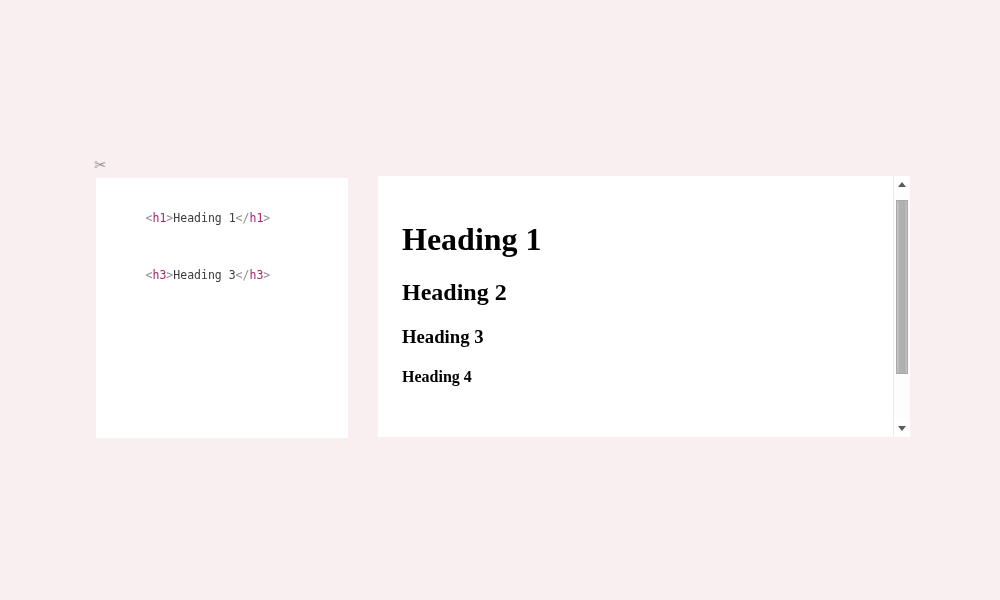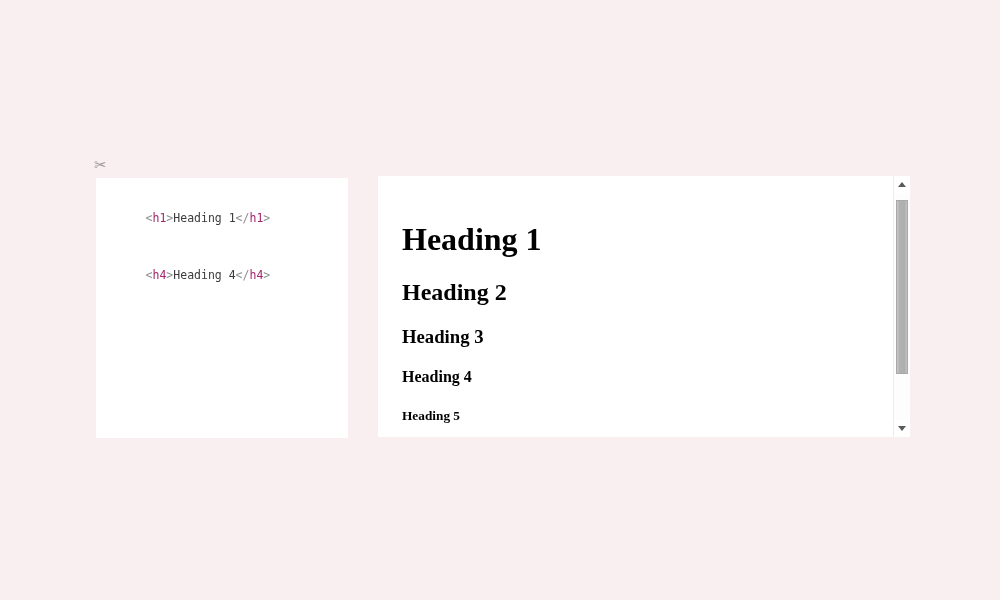--- a/index.html
+++ b/index.html
@@ -156,36 +156,35 @@
 
 <div id="stage">
 
   <div class="cut-marker">✂</div>
 
   <div class="code-panel">
     <div class="code-line">
       <span class="tok-punct">&lt;</span><span class="tok-tag">h1</span><span class="tok-punct">&gt;</span><span class="tok-text">Heading 1</span><span class="tok-punct">&lt;/</span><span class="tok-tag">h1</span><span class="tok-punct">&gt;</span>
     </div>
     <div class="code-line">
-      <span class="tok-punct">&lt;</span><span class="tok-tag">h4</span><span class="tok-punct">&gt;</span><span class="tok-text">Heading 4</span><span class="tok-punct">&lt;/</span><span class="tok-tag">h4</span><span class="tok-punct">&gt;</span>
+      <span class="tok-punct">&lt;</span><span class="tok-tag">h3</span><span class="tok-punct">&gt;</span><span class="tok-text">Heading 3</span><span class="tok-punct">&lt;/</span><span class="tok-tag">h3</span><span class="tok-punct">&gt;</span>
     </div>
     <div class="code-line">
       
     </div>
 
   </div>
 
   <div class="preview-panel">
 
     <div class="preview-body">
       <h1>Heading 1</h1>
       <h2>Heading 2</h2>
       <h3>Heading 3</h3>
       <h4>Heading 4</h4>
-      <h5>Heading 5</h5>
 
     </div>
 
     <div class="scrollbar">
       <div class="sb-btn up">
         <span class="sb-arrow up"></span>
       </div>
       <div class="sb-track">
         <div class="sb-thumb"></div>
       </div>

